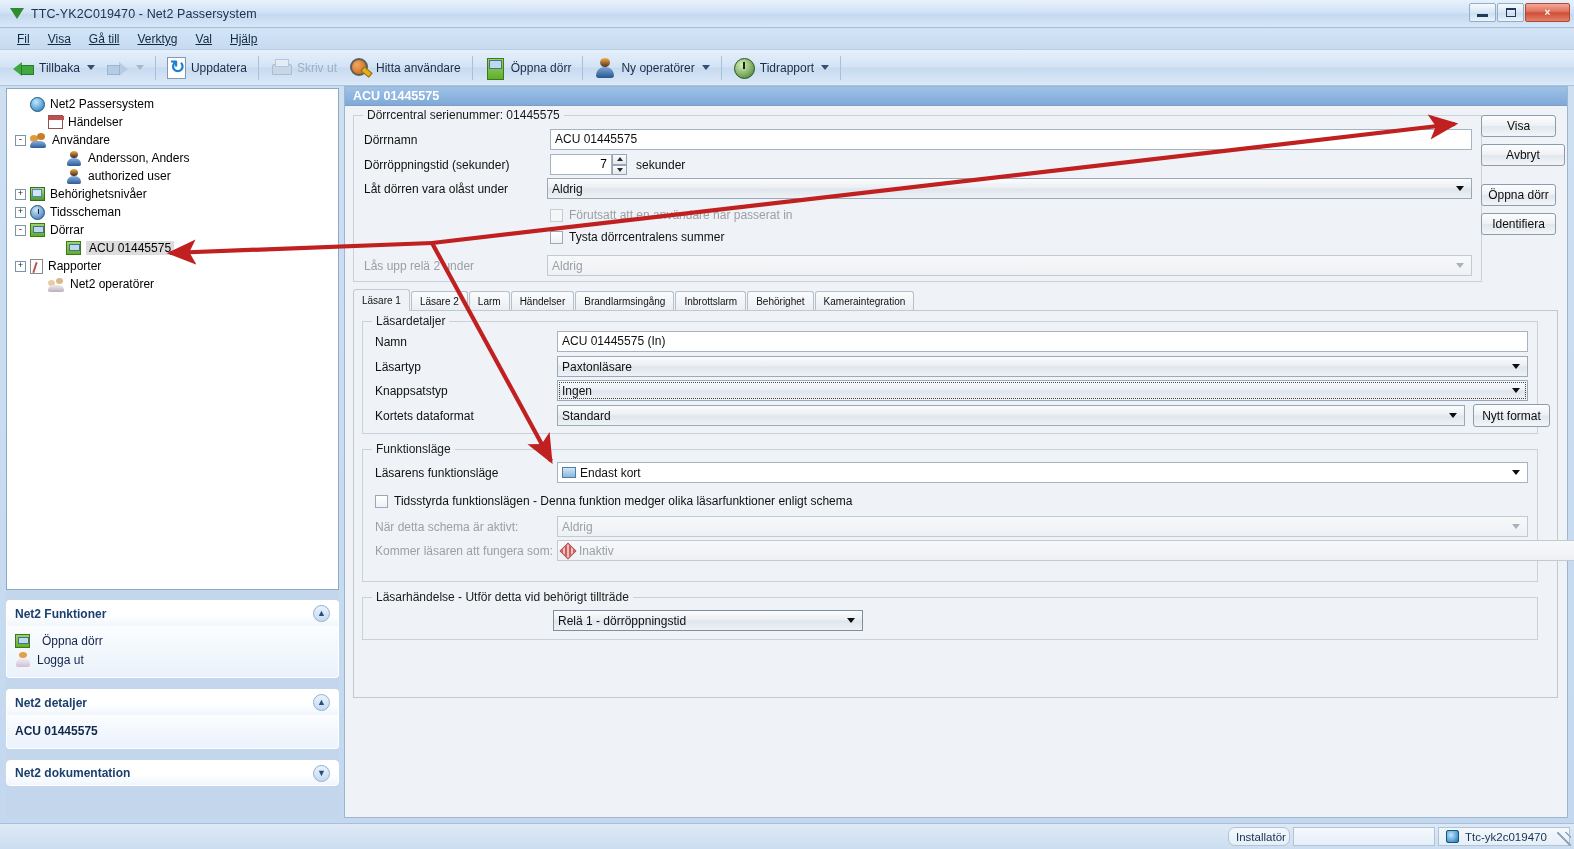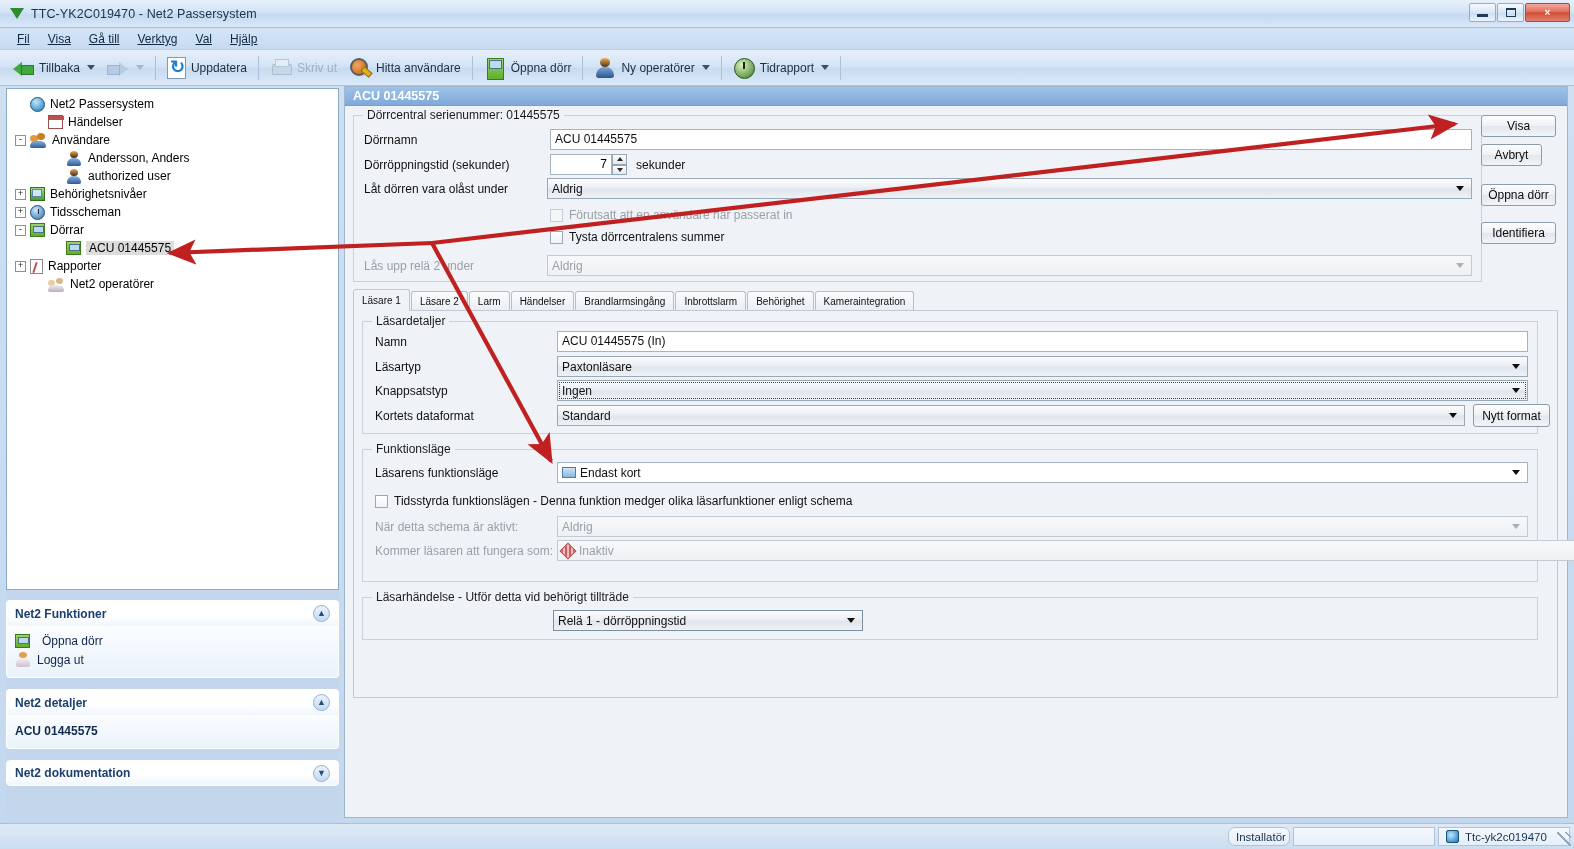--- a/index.html
+++ b/index.html
@@ -597,27 +597,27 @@
         </div>
       </div>
 
     </div>
   </div>
 
   <div style="position:absolute; left:1481px; top:115px;">
     <div class="btn" style="width:75px;height:22px;">
       <span>Visa</span>
     </div>
-    <div class="btn" style="width:61px;height:22px;margin-top:7px;">
+    <div class="btn" style="width:84px;height:22px;margin-top:7px;">
       <span>Avbryt</span>
     </div>
     <div class="btn" style="width:75px;height:22px;margin-top:18px;">
       <span>Öppna dörr</span>
     </div>
-    <div class="btn" style="width:75px;height:22px;margin-top:16px;">
+    <div class="btn" style="width:75px;height:22px;margin-top:7px;">
       <span>Identifiera</span>
     </div>
   </div>
 
   <div class="statusbar">
     <div style="flex:1"></div>
     <div class="sb-cell" style="width:62px;border-radius:7px;">Installatör</div>
     <div class="sb-cell" style="width:142px;"></div>
     <div class="sb-cell" style="width:132px; gap:6px;">
       <span style="width:13px;height:13px;background:radial-gradient(circle at 4px 4px,#bfe8ff,#1e74b8);border:1px solid #12567f;display:inline-block;border-radius:2px;"></span>

